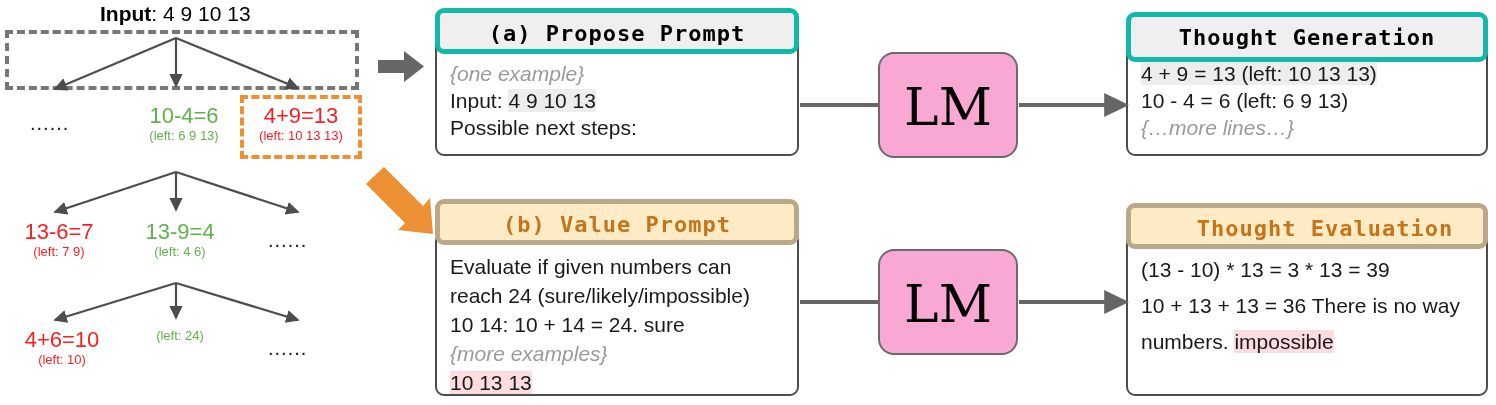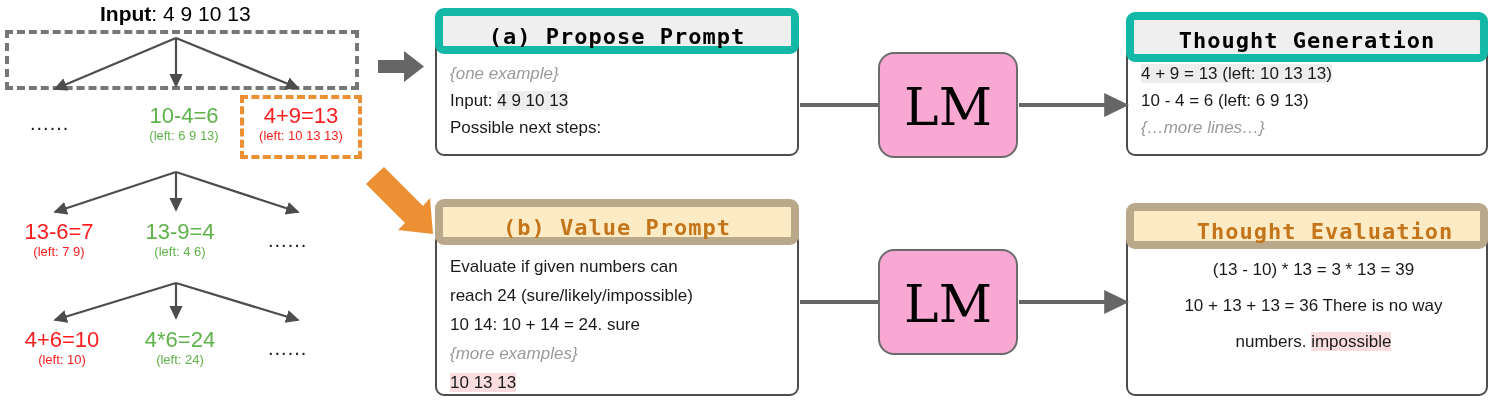--- a/index.html
+++ b/index.html
@@ -50,36 +50,36 @@
   
   .card {
     box-sizing: border-box;
     background: #ffffff;
     border: 2px solid #4d4d4d;
     border-radius: 9px;
   }
   .card-header {
     box-sizing: border-box;
     position: absolute;
-    border: 8px solid #14b8a6;
+    border: 5px solid #14b8a6;
     border-radius: 9px;
     text-align: center;
     font-family: "DejaVu Sans Mono", monospace;
     font-weight: bold;
     font-size: 22px;
     line-height: 42px;
     letter-spacing: 1px;
     z-index: 3;
   }
   .hdr-gray  { background: #efefef; color: #000000; }
   .hdr-amber { background: #FCEBC4; color: #C4741A; border-color: #b9a98a; }
 
   .card-body {
     position: absolute;
-    font-size: 17px;
+    font-size: 21px;
     color: #1a1a1a;
     line-height: 27px;
     z-index: 2;
   }
   .card-body .muted {
     color: #9a9a9a;
     font-style: italic;
   }
   .hl-gray { background: #ededed; margin-top: 14px; }
   .hl-pink { background: #FBDDE0; }
@@ -158,21 +158,20 @@
   </div>
 
   <div class="abs dots" style="left:268px; top:235px;">......</div>
 
   <div class="abs node red" style="left:0px; top:328px; width:124px;">
     <div class="expr">4+6=10</div>
     <div class="left">(left: 10)</div>
   </div>
 
   <div class="abs node green" style="left:120px; top:328px; width:120px;">
-    <div class="expr">4*6=24</div>
     <div class="left">(left: 24)</div>
   </div>
 
   <div class="abs dots" style="left:268px; top:343px;">......</div>
 </div>
 
 <svg class="abs conn" style="left:360px; top:40px;" width="90" height="230" aria-hidden="true">
 
   <g>
     <path d="M18,20 L44,20 L44,11 L64,26.5 L44,42 L44,33 L18,33 Z" fill="#666666"></path>
@@ -221,17 +220,17 @@
 <div class="abs card" style="left:1126px; top:30px; width:362px; height:126px;"></div>
 <div class="card-header hdr-gray" style="left:1126px; top:12px; width:362px; height:50px;">Thought Generation</div>
 <div class="card-body" style="left:1141px; top:60px; width:342px;">
   <div><span class="hl-gray">4 + 9 = 13 (left: 10 13 13)</span></div>
   <div>10 - 4 = 6 (left: 6 9 13)</div>
   <div class="muted">{…more lines…}</div>
 </div>
 
 <div class="abs card" style="left:1126px; top:232px; width:362px; height:164px;"></div>
 <div class="card-header hdr-amber" style="left:1126px; top:203px; width:362px; height:46px;padding-left:36px;">Thought Evaluation</div>
-<div class="card-body" style="left:1141px; top:252px; width:345px; line-height:36px;text-align:center;">
+<div class="card-body" style="left:1141px; top:252px; width:345px; line-height:36px;">
   <div>(13 - 10) * 13 = 3 * 13 = 39</div>
   <div>10 + 13 + 13 = 36 There is no way</div>
   <div><span>numbers. </span><span class="hl-pink">impossible</span></div>
 </div>
 
 </body></html>

